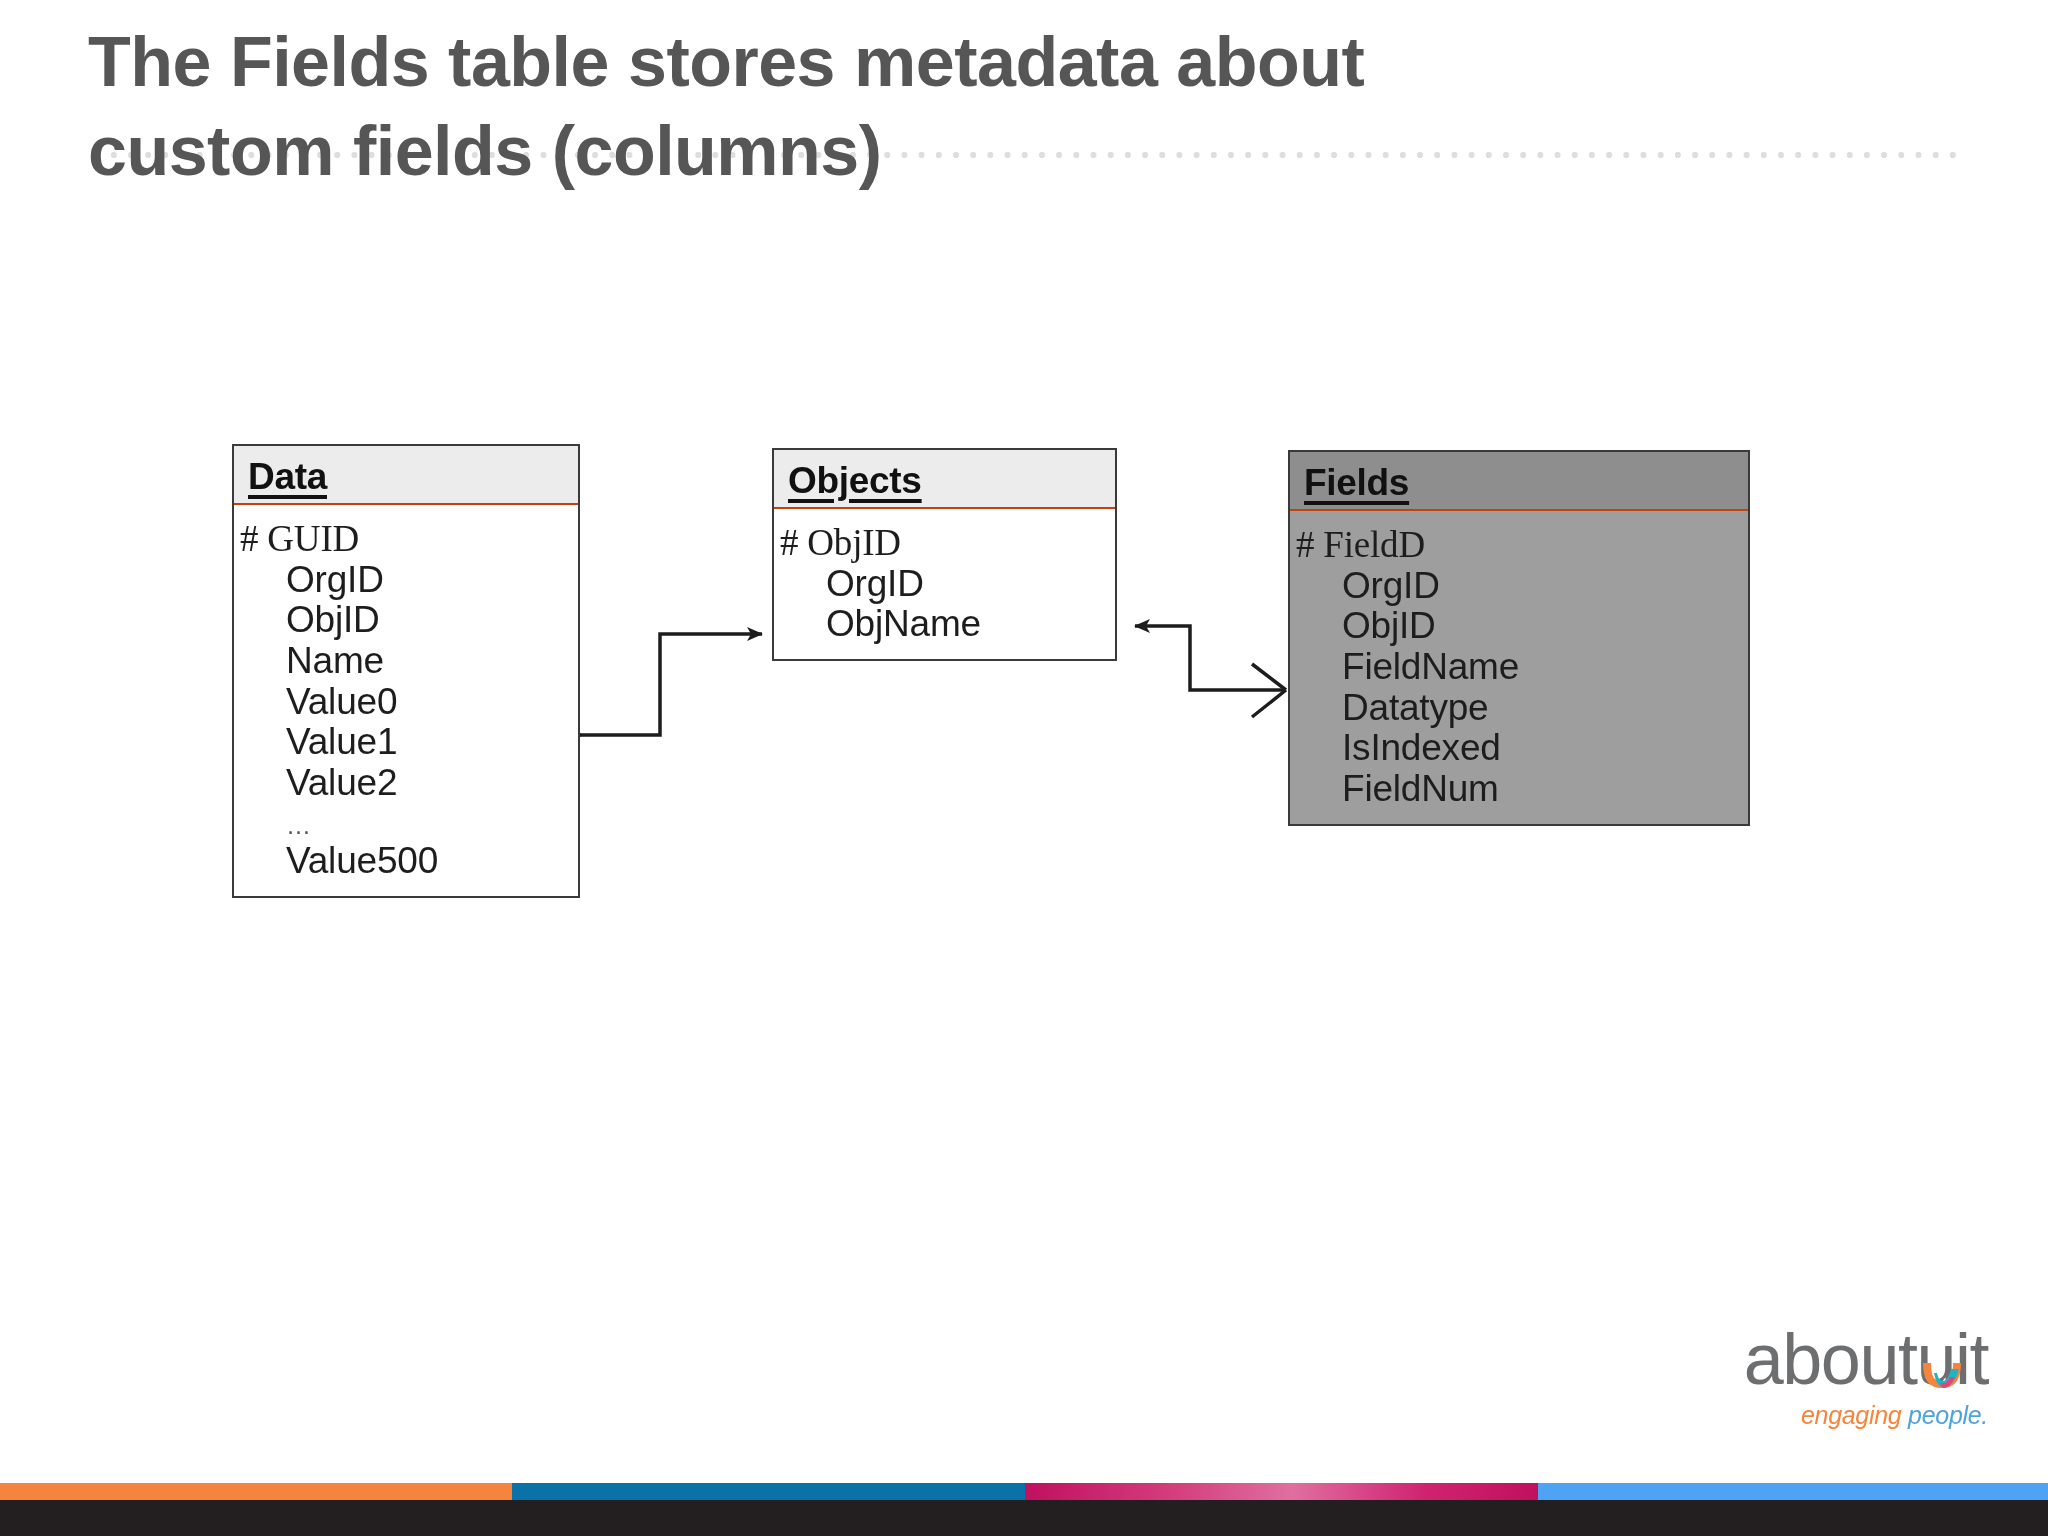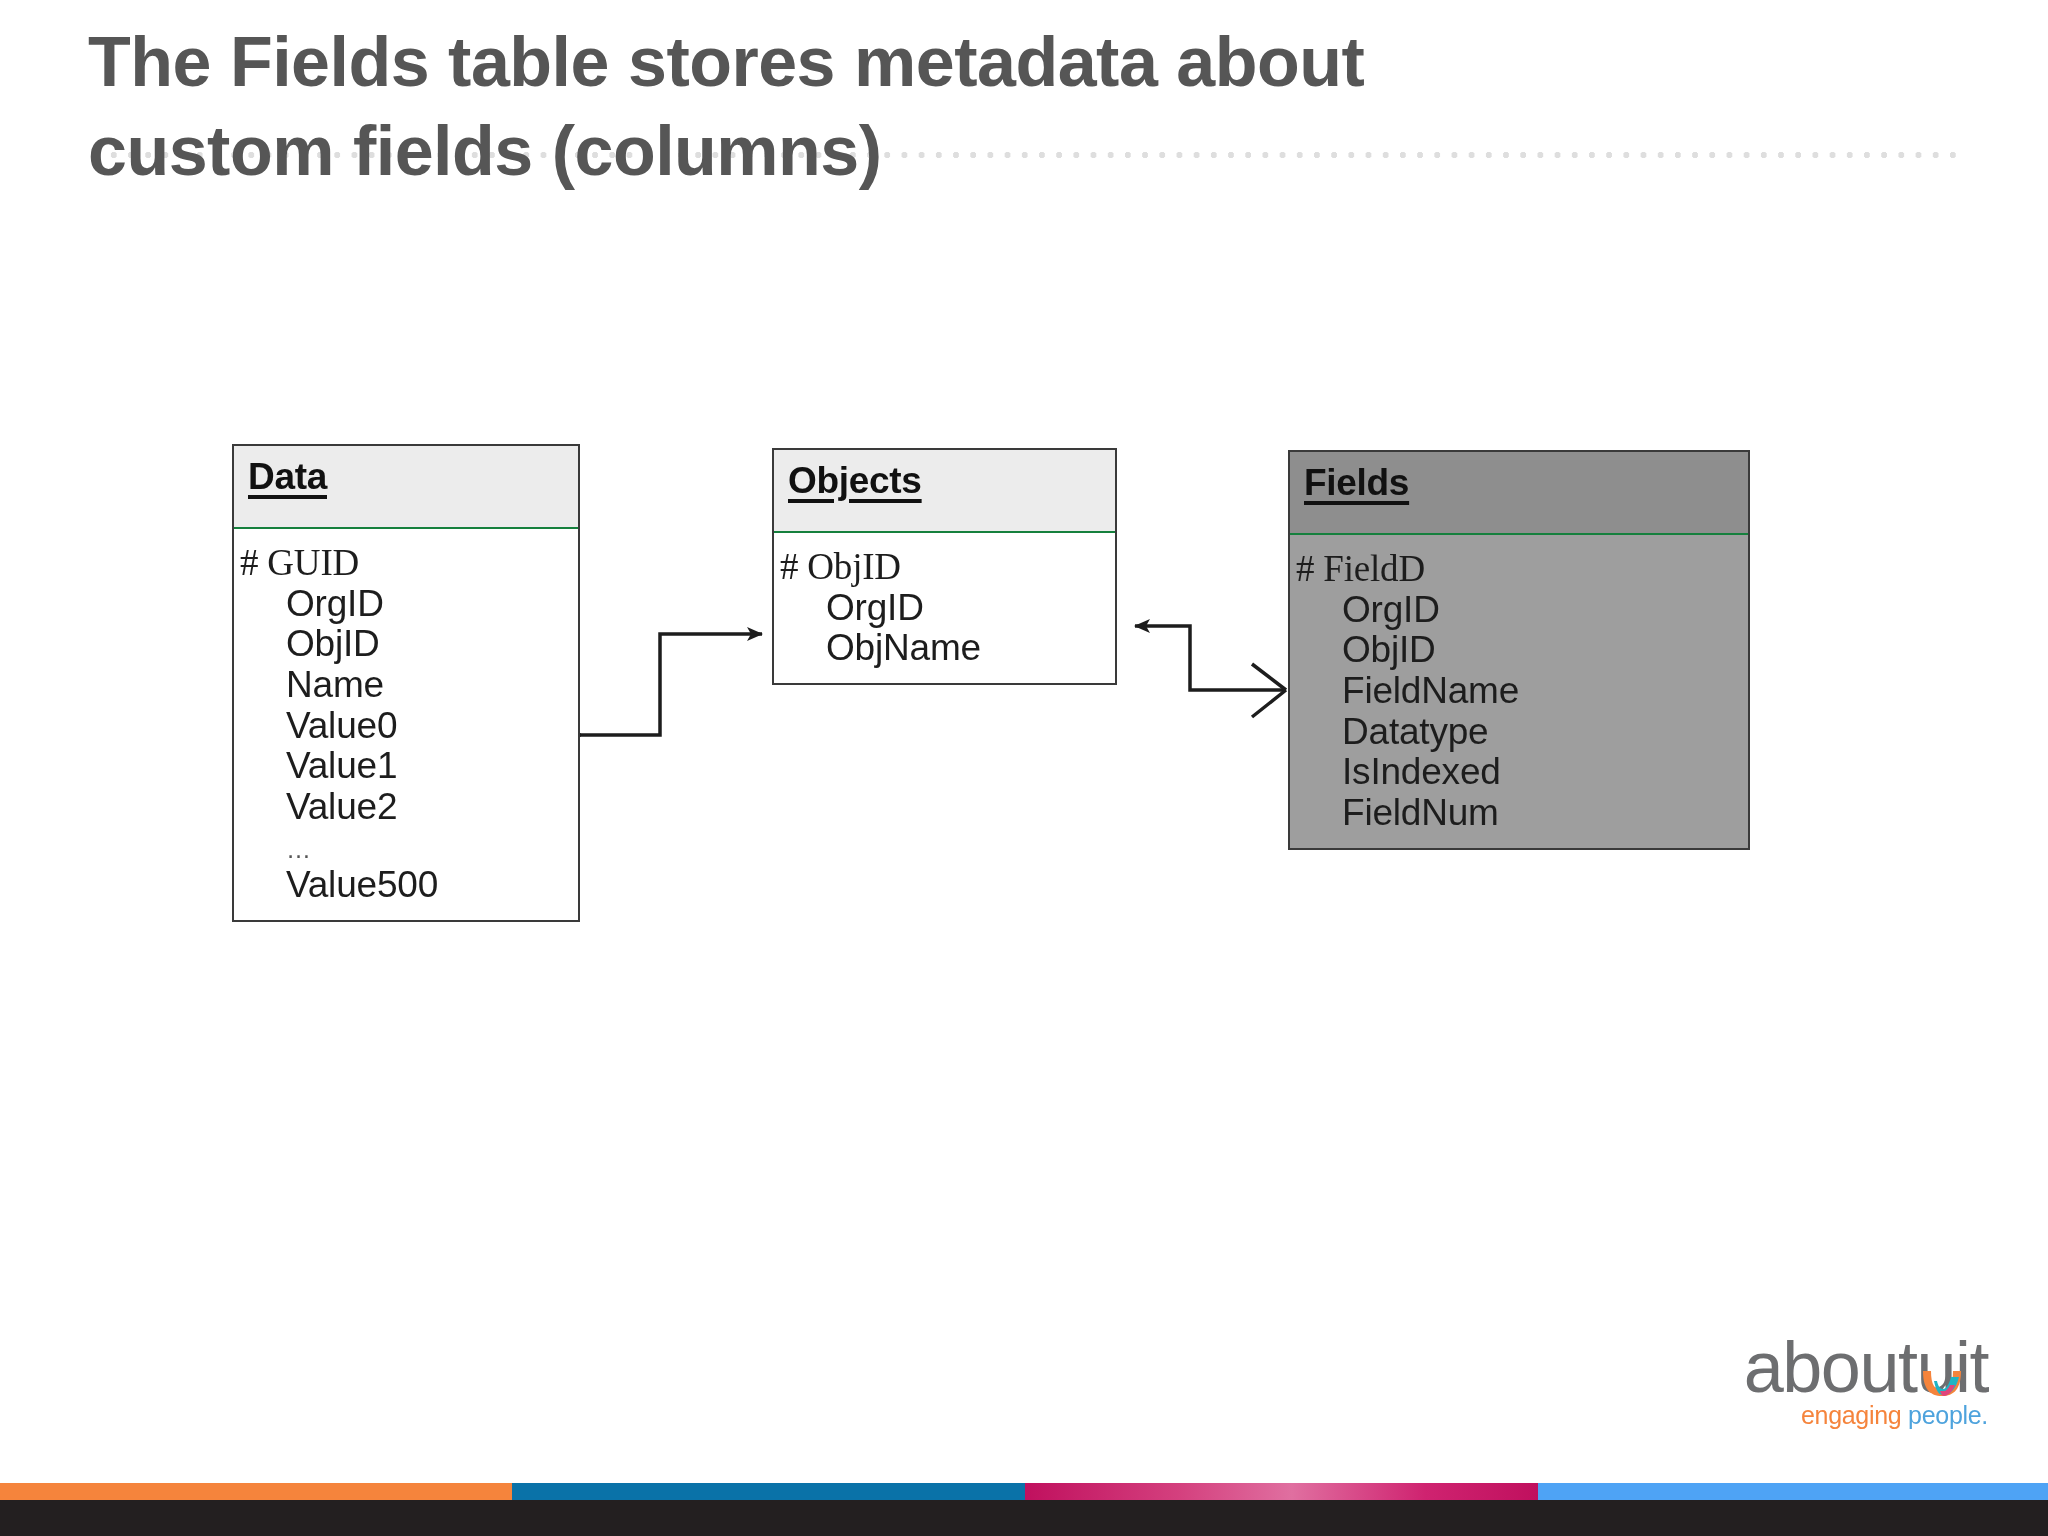--- a/index.html
+++ b/index.html
@@ -57,23 +57,23 @@
   }
 
   .er-table {
     position: absolute;
     box-sizing: border-box;
     border: 2px solid #3a3a3a;
     background: #ffffff;
   }
   .er-table-header {
     box-sizing: border-box;
-    border-bottom: 2px solid #15803d;
+    border-bottom: 2px solid #c2410c;
     background: #ececec;
-    padding: 10px 0 29px 14px;
+    padding: 10px 0 5px 14px;
   }
   .er-table-title {
     display: inline-block;
     font-size: 37px;
     font-weight: bold;
     color: #111111;
     text-decoration: underline;
     text-underline-offset: 6px;
     text-decoration-thickness: 4px;
     letter-spacing: -0.3px;
@@ -144,21 +144,23 @@
     font-weight: normal;
     color: #6d6e70;
     letter-spacing: -1.5px;
     line-height: 1;
     position: relative;
     display: inline-block;
   }
   #logo-tagline {
     font-size: 25px;
     line-height: 1;
+    margin-top: 8px;
     letter-spacing: -0.3px;
+    font-style: italic;
   }
   .tag-a { color: #f5843c; }
   .tag-b { color: #4ea3dd; }
 
   
   #color-bar {
     position: absolute;
     left: 0;
     bottom: 36px;
     width: 2048px;

